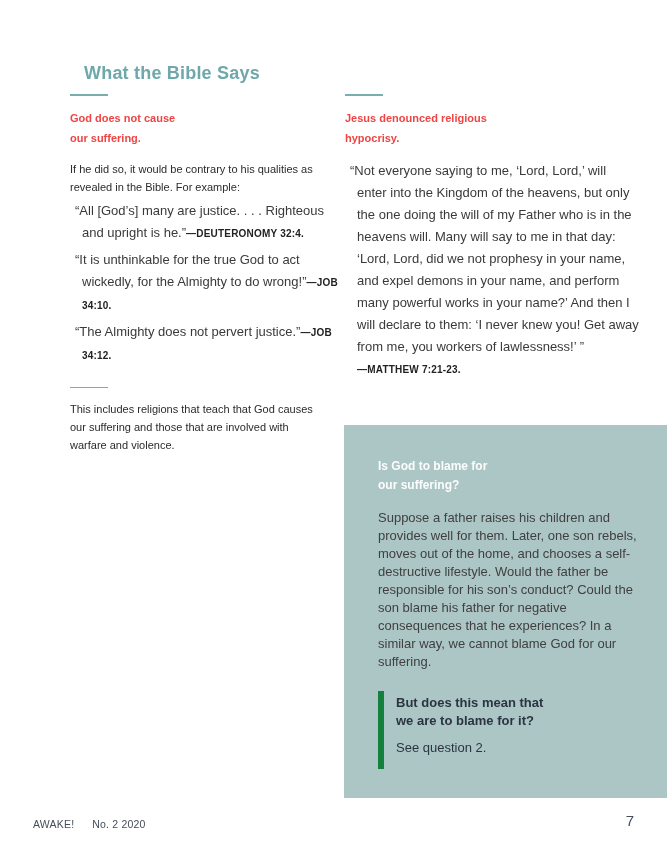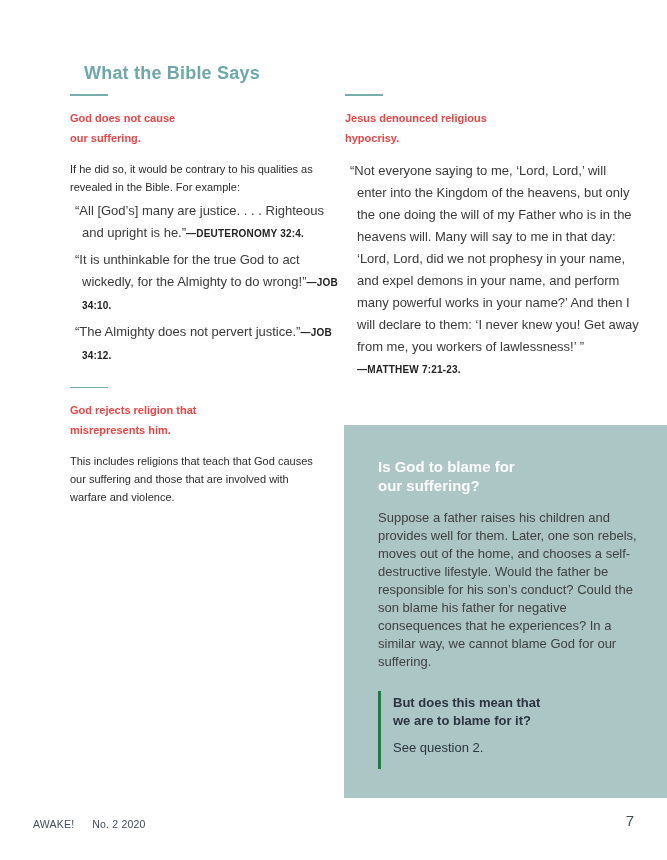--- a/index.html
+++ b/index.html
@@ -29,25 +29,25 @@
     margin:0 0 4px; padding-left:12px; text-indent:-7px;
   }
   .ref { font-weight:bold; font-size:10px; color:#222222; letter-spacing:0.2px; }
   .ref-block { display:block; text-indent:0; margin-top:1px; }
   .section-2 { margin-top:20px; }
   .info-box {
     position:absolute; left:344px; top:425px; width:323px; height:373px;
     background:#acc6c6; padding:32px 30px 0 34px;
   }
   .box-heading {
-    font-size:15px; font-weight:bold; color:#fcfdfd;
+    font-size:12px; font-weight:bold; color:#fcfdfd;
     line-height:19px; white-space:pre-line; margin:0 0 14px;
   }
   .box-body { font-size:13px; color:#404040; line-height:18px; margin:0 0 20px; }
-  .callout { border-left:3px solid #15803d; padding:3px 0 14px 12px; }
+  .callout { border-left:6px solid #15803d; padding:3px 0 14px 12px; }
   .callout-question {
     font-size:13px; font-weight:bold; color:#2b3440;
     line-height:18px; white-space:pre-line; margin:0 0 10px;
   }
   .callout-action { font-size:13px; font-weight:normal; color:#2b3440; }
   .footer-left {
     position:absolute; left:33px; top:818px;
     font-size:10.5px; color:#454e59; letter-spacing:0.2px;
   }
   .footer-left .issue { margin-left:18px; }
@@ -70,22 +70,20 @@
       <h2 class="section-heading">God does not cause
 our suffering.</h2>
       <p class="lead">If he did so, it would be contrary to his qualities as revealed in the Bible. For example:</p>
       <p class="quote"><span>“All [God’s] many are justice. . . . Righteous and upright is he.”</span><span class="ref">—DEUTERONOMY 32:4.</span></p>
       <p class="quote"><span>“It is unthinkable for the true God to act wickedly, for the Almighty to do wrong!”</span><span class="ref">—JOB 34:10.</span></p>
       <p class="quote"><span>“The Almighty does not pervert justice.”</span><span class="ref">—JOB 34:12.</span></p>
     </div>
 
     <div class="section-2">
       <div class="divider"></div>
-      <h2 class="section-heading">God rejects religion that
-misrepresents him.</h2>
       <p class="lead">This includes religions that teach that God causes our suffering and those that are involved with warfare and violence.</p>
     </div>
 
   </div>
 
   <div class="col col-right">
     <div>
       <div class="divider"></div>
       <h2 class="section-heading">Jesus denounced religious
 hypocrisy.</h2>

